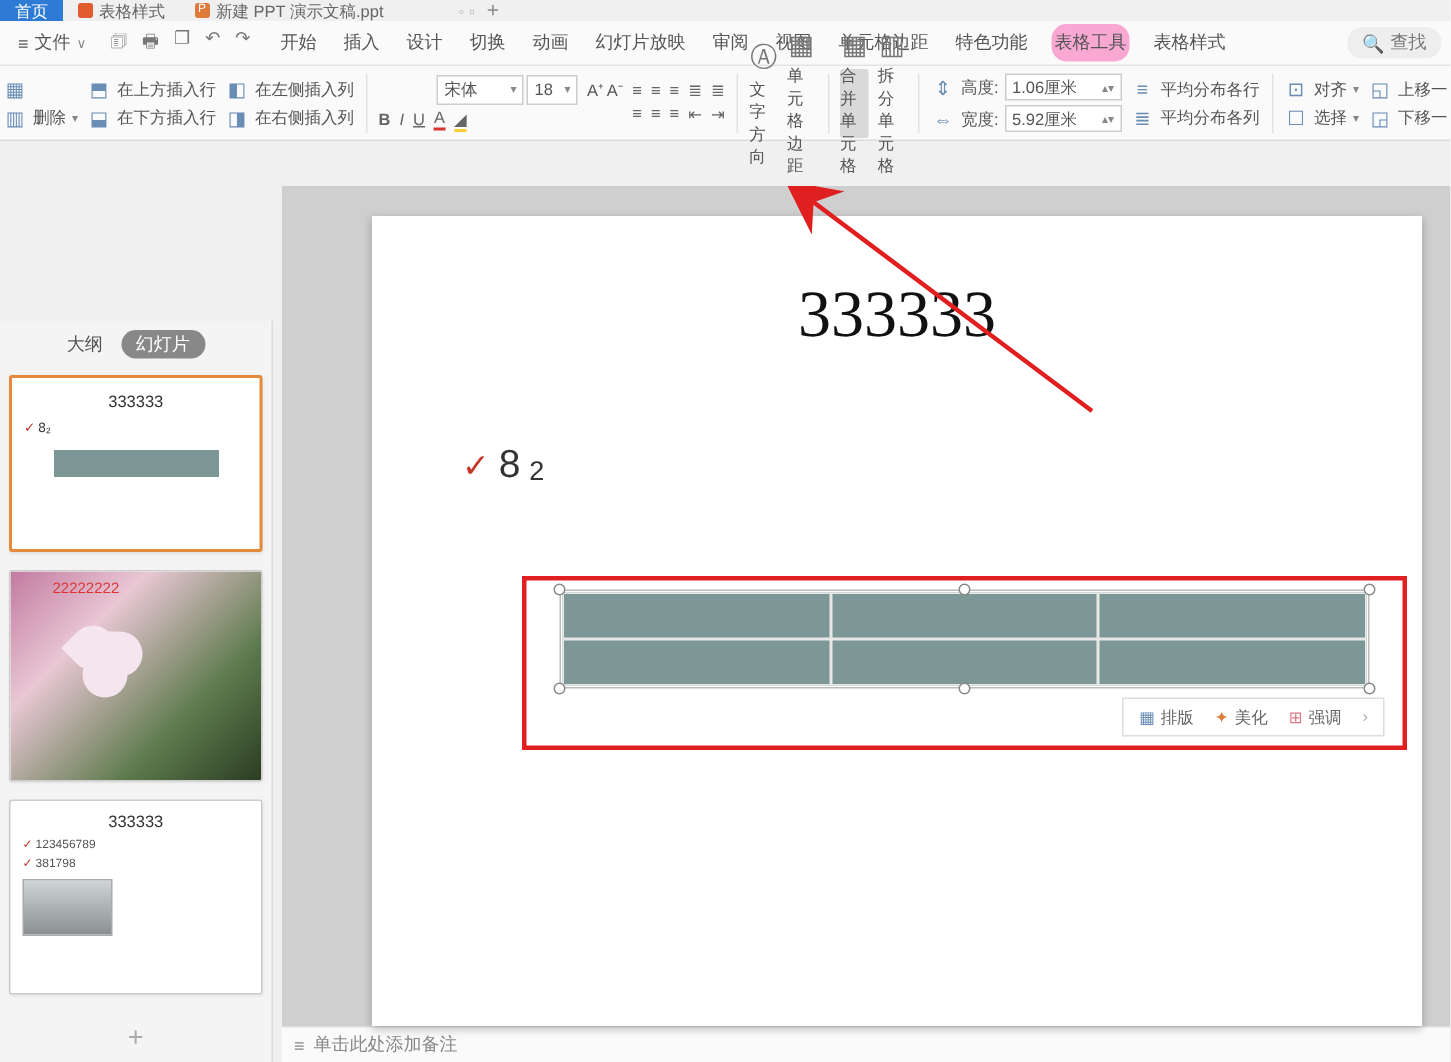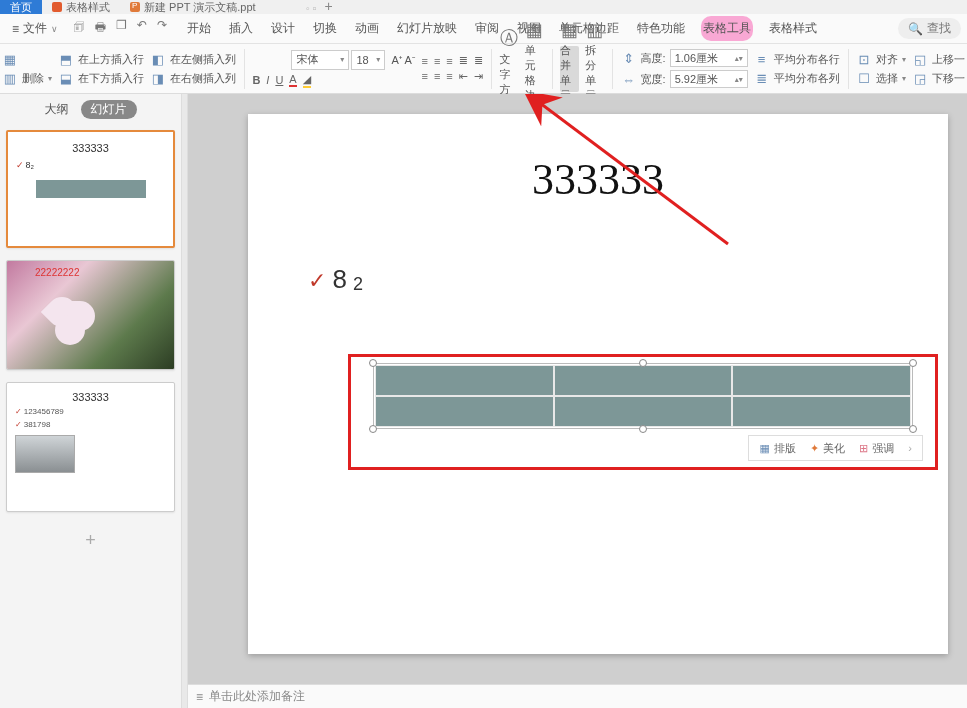--- a/index.html
+++ b/index.html
@@ -36,34 +36,34 @@
 .bigbtn .bicon{font-size:18px;color:#777;}
 .vdiv{width:1px;height:40px;background:#e3e3e3;margin:0 2px;}
 .fontbox{display:flex;align-items:center;gap:2px;margin-left:39px;}
 .fontname{border:1px solid #ccc;background:#fff;height:20px;width:58px;font-size:11px;padding:0 4px;display:flex;align-items:center;justify-content:space-between;}
 .fontsize{border:1px solid #ccc;background:#fff;height:20px;width:34px;font-size:11px;padding:0 4px;display:flex;align-items:center;justify-content:space-between;}
 .fmtline{display:flex;gap:6px;align-items:center;color:#666;}
 .spin{border:1px solid #ccc;background:#fff;height:18px;width:78px;font-size:11px;padding:0 4px;display:flex;align-items:center;justify-content:space-between;}
 .tri{font-size:8px;color:#888;}
 
 
-.workspace{display:flex;height:calc(708px - 14px - 30px - 50px);}
+.workspace{display:flex;height:calc(708px - 14px - 30px - 50px);align-items:flex-end;}
 .sidepanel{width:182px;background:#f4f4f4;border-right:1px solid #ddd;display:flex;flex-direction:column;}
 .sideTabs{height:30px;display:flex;align-items:center;justify-content:center;gap:12px;font-size:12px;}
 .sideTabs .lab{color:#555;cursor:pointer;}
 .sideTabs .pill2{background:#888;color:#fff;border-radius:10px;padding:1px 10px;}
 .thumbs{flex:1;overflow:auto;padding:6px 6px 0 6px;}
 .thumb{position:relative;background:#fff;border:1px solid #ccc;border-radius:2px;margin-bottom:12px;box-shadow:0 1px 2px rgba(0,0,0,.08);}
 .thumb.sel{border:2px solid #e58a3c;}
 .thumb1{height:118px;padding:8px;}
 .t1title{text-align:center;font-size:11px;color:#333;margin-top:2px;}
 .t1bullet{font-size:9px;margin-top:6px;display:flex;align-items:center;gap:2px;}
 .t1bullet .chk{color:#c0392b;}
 .t1tbl{margin:10px auto 0;width:110px;height:18px;background:#7d9797;}
-.thumb2{height:110px;overflow:hidden;position:relative;text-decoration:underline;}
+.thumb2{height:141px;overflow:hidden;position:relative;text-decoration:underline;}
 .flower{width:100%;height:100%;background:linear-gradient(135deg,#c27aa0 0%, #e9c7d4 30%, #5d7a4c 70%, #2c3d23 100%);position:relative;}
 .petal{position:absolute;width:30px;height:30px;background:#f4e5ee;border-radius:50% 50% 50% 0;transform:rotate(45deg);}
 .thumb3{height:100px;padding:8px;}
 .t3title{text-align:center;font-size:11px;margin-top:4px;}
 .t3b{font-size:9px;color:#888;margin-top:6px;}
 .thumb4{height:130px;padding:8px;}
 .t4title{text-align:center;font-size:11px;}
 .t4b{font-size:8px;color:#555;margin-top:4px;display:flex;align-items:center;gap:2px;} .t4b .chk{color:#c0392b;font-size:8px;}
 .t4img{margin-top:6px;width:60px;height:38px;background:linear-gradient(#cfd4d7,#8a8f92);border:1px solid #aaa;}
 .addslide{text-align:center;color:#aaa;font-size:18px;padding:6px 0;cursor:pointer;}

